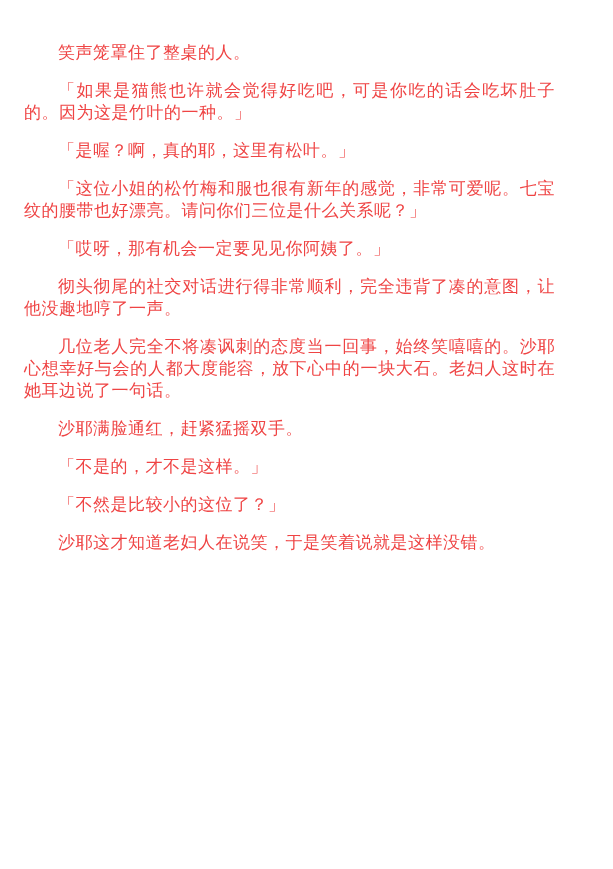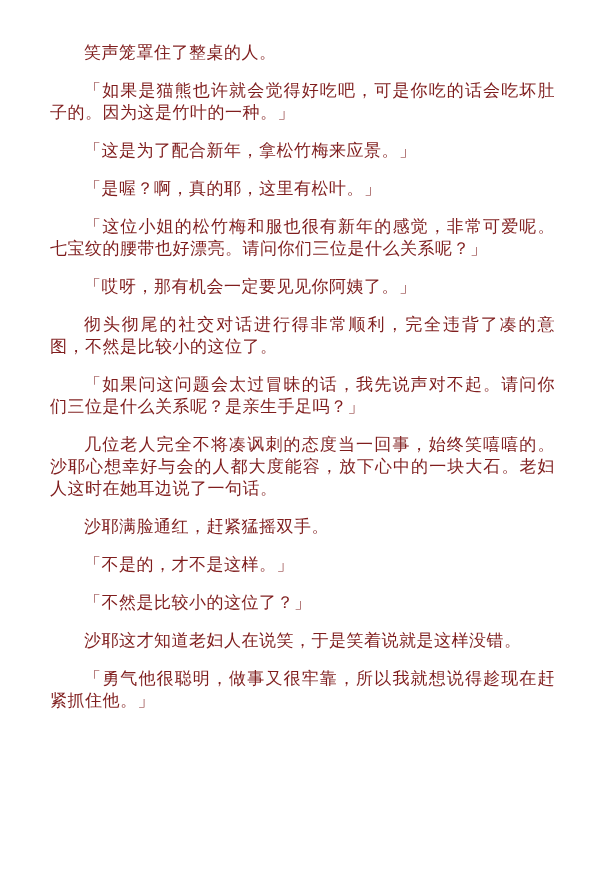--- a/index.html
+++ b/index.html
@@ -9,46 +9,43 @@
   body {
     width: 613px;
     height: 869px;
     background: #ffffff;
     overflow: hidden;
   }
   .page {
     box-sizing: border-box;
     width: 613px;
     height: 869px;
-    padding: 42px 58px 30px 50px;
+    padding: 42px 58px 30px 24px;
     background: #ffffff;
-    color: #7f1d1d;
+    color: #ef4444;
     font-family: "Liberation Serif", "DejaVu Serif", serif;
     font-size: 17px;
     line-height: 22px;
   }
   .page p {
     margin: 0 0 16px 0;
     text-indent: 2em;
     text-align: justify;
     letter-spacing: 0.5px;
     word-break: break-all;
   }
 </style>
 </head>
 <body>
 
 <div class="page">
   <p>笑声笼罩住了整桌的人。</p>
   <p>「如果是猫熊也许就会觉得好吃吧，可是你吃的话会吃坏肚子的。因为这是竹叶的一种。」</p>
-  <p>「这是为了配合新年，拿松竹梅来应景。」</p>
   <p>「是喔？啊，真的耶，这里有松叶。」</p>
   <p>「这位小姐的松竹梅和服也很有新年的感觉，非常可爱呢。七宝纹的腰带也好漂亮。请问你们三位是什么关系呢？」</p>
   <p>「哎呀，那有机会一定要见见你阿姨了。」</p>
-  <p>彻头彻尾的社交对话进行得非常顺利，完全违背了凑的意图，不然是比较小的这位了。</p>
-  <p>「如果问这问题会太过冒昧的话，我先说声对不起。请问你们三位是什么关系呢？是亲生手足吗？」</p>
+  <p>彻头彻尾的社交对话进行得非常顺利，完全违背了凑的意图，让他没趣地哼了一声。</p>
   <p>几位老人完全不将凑讽刺的态度当一回事，始终笑嘻嘻的。沙耶心想幸好与会的人都大度能容，放下心中的一块大石。老妇人这时在她耳边说了一句话。</p>
   <p>沙耶满脸通红，赶紧猛摇双手。</p>
   <p>「不是的，才不是这样。」</p>
   <p>「不然是比较小的这位了？」</p>
   <p>沙耶这才知道老妇人在说笑，于是笑着说就是这样没错。</p>
-  <p>「勇气他很聪明，做事又很牢靠，所以我就想说得趁现在赶紧抓住他。」</p>
 </div>
 
 </body></html>

